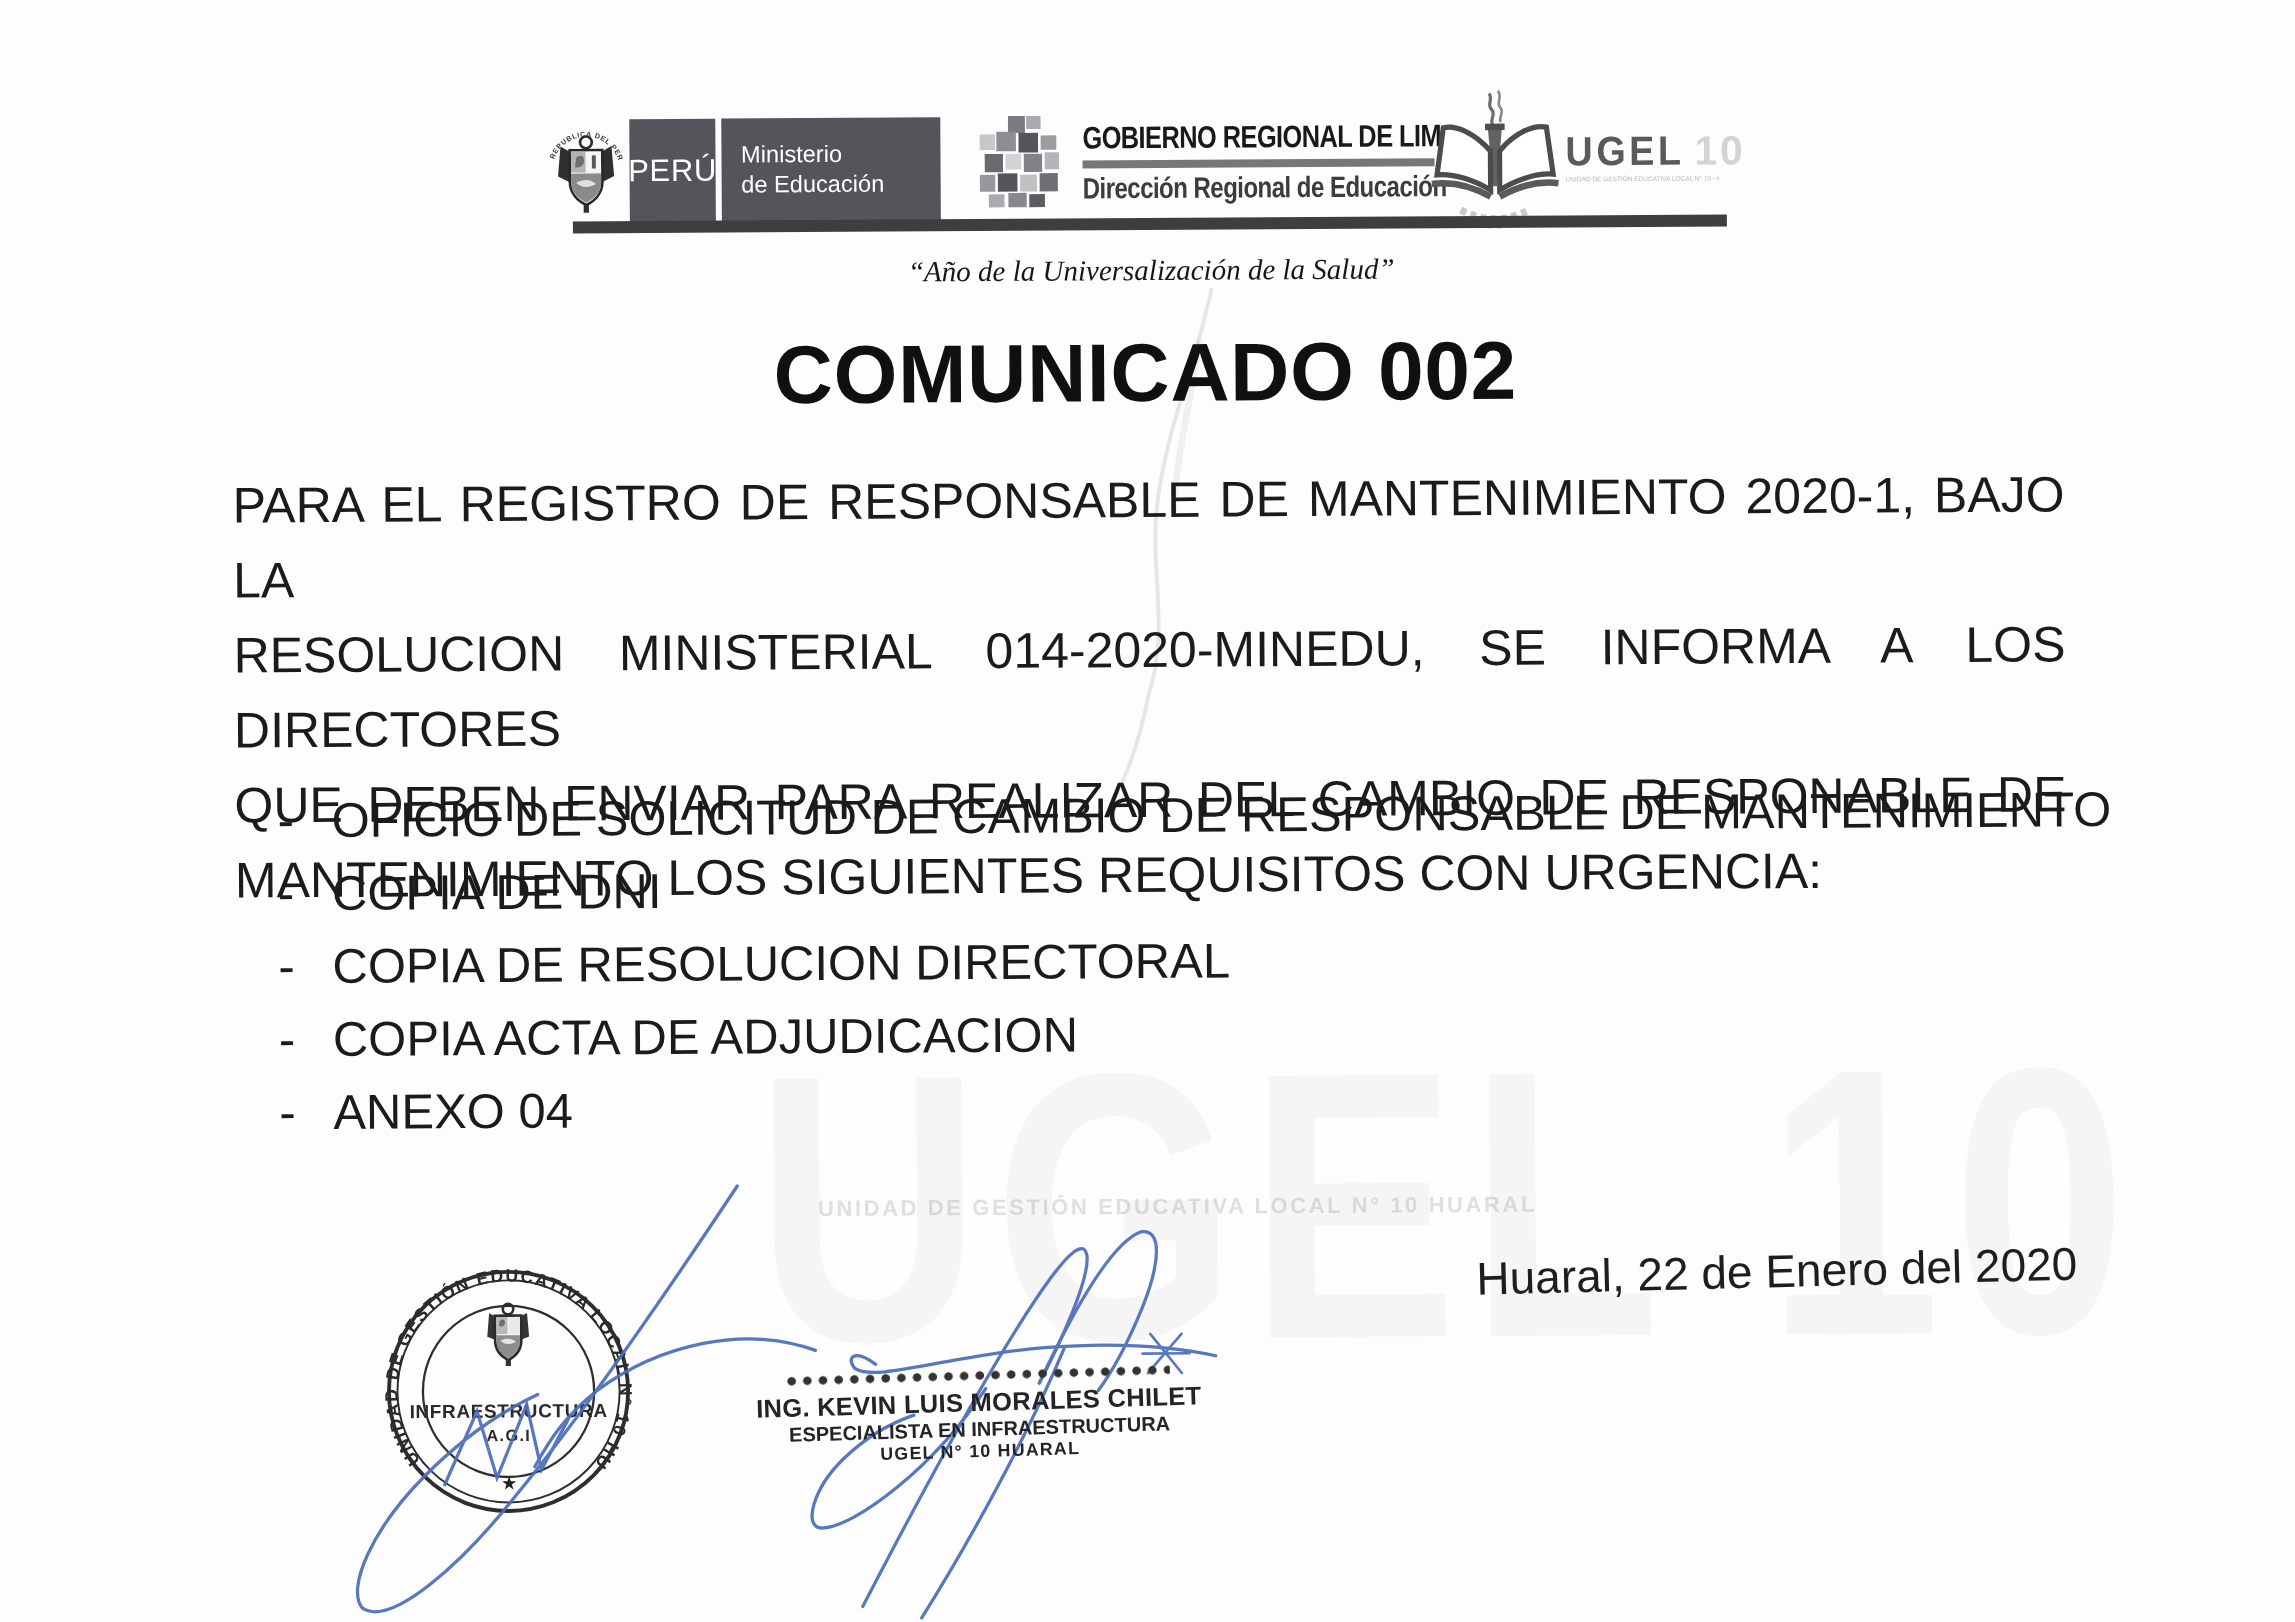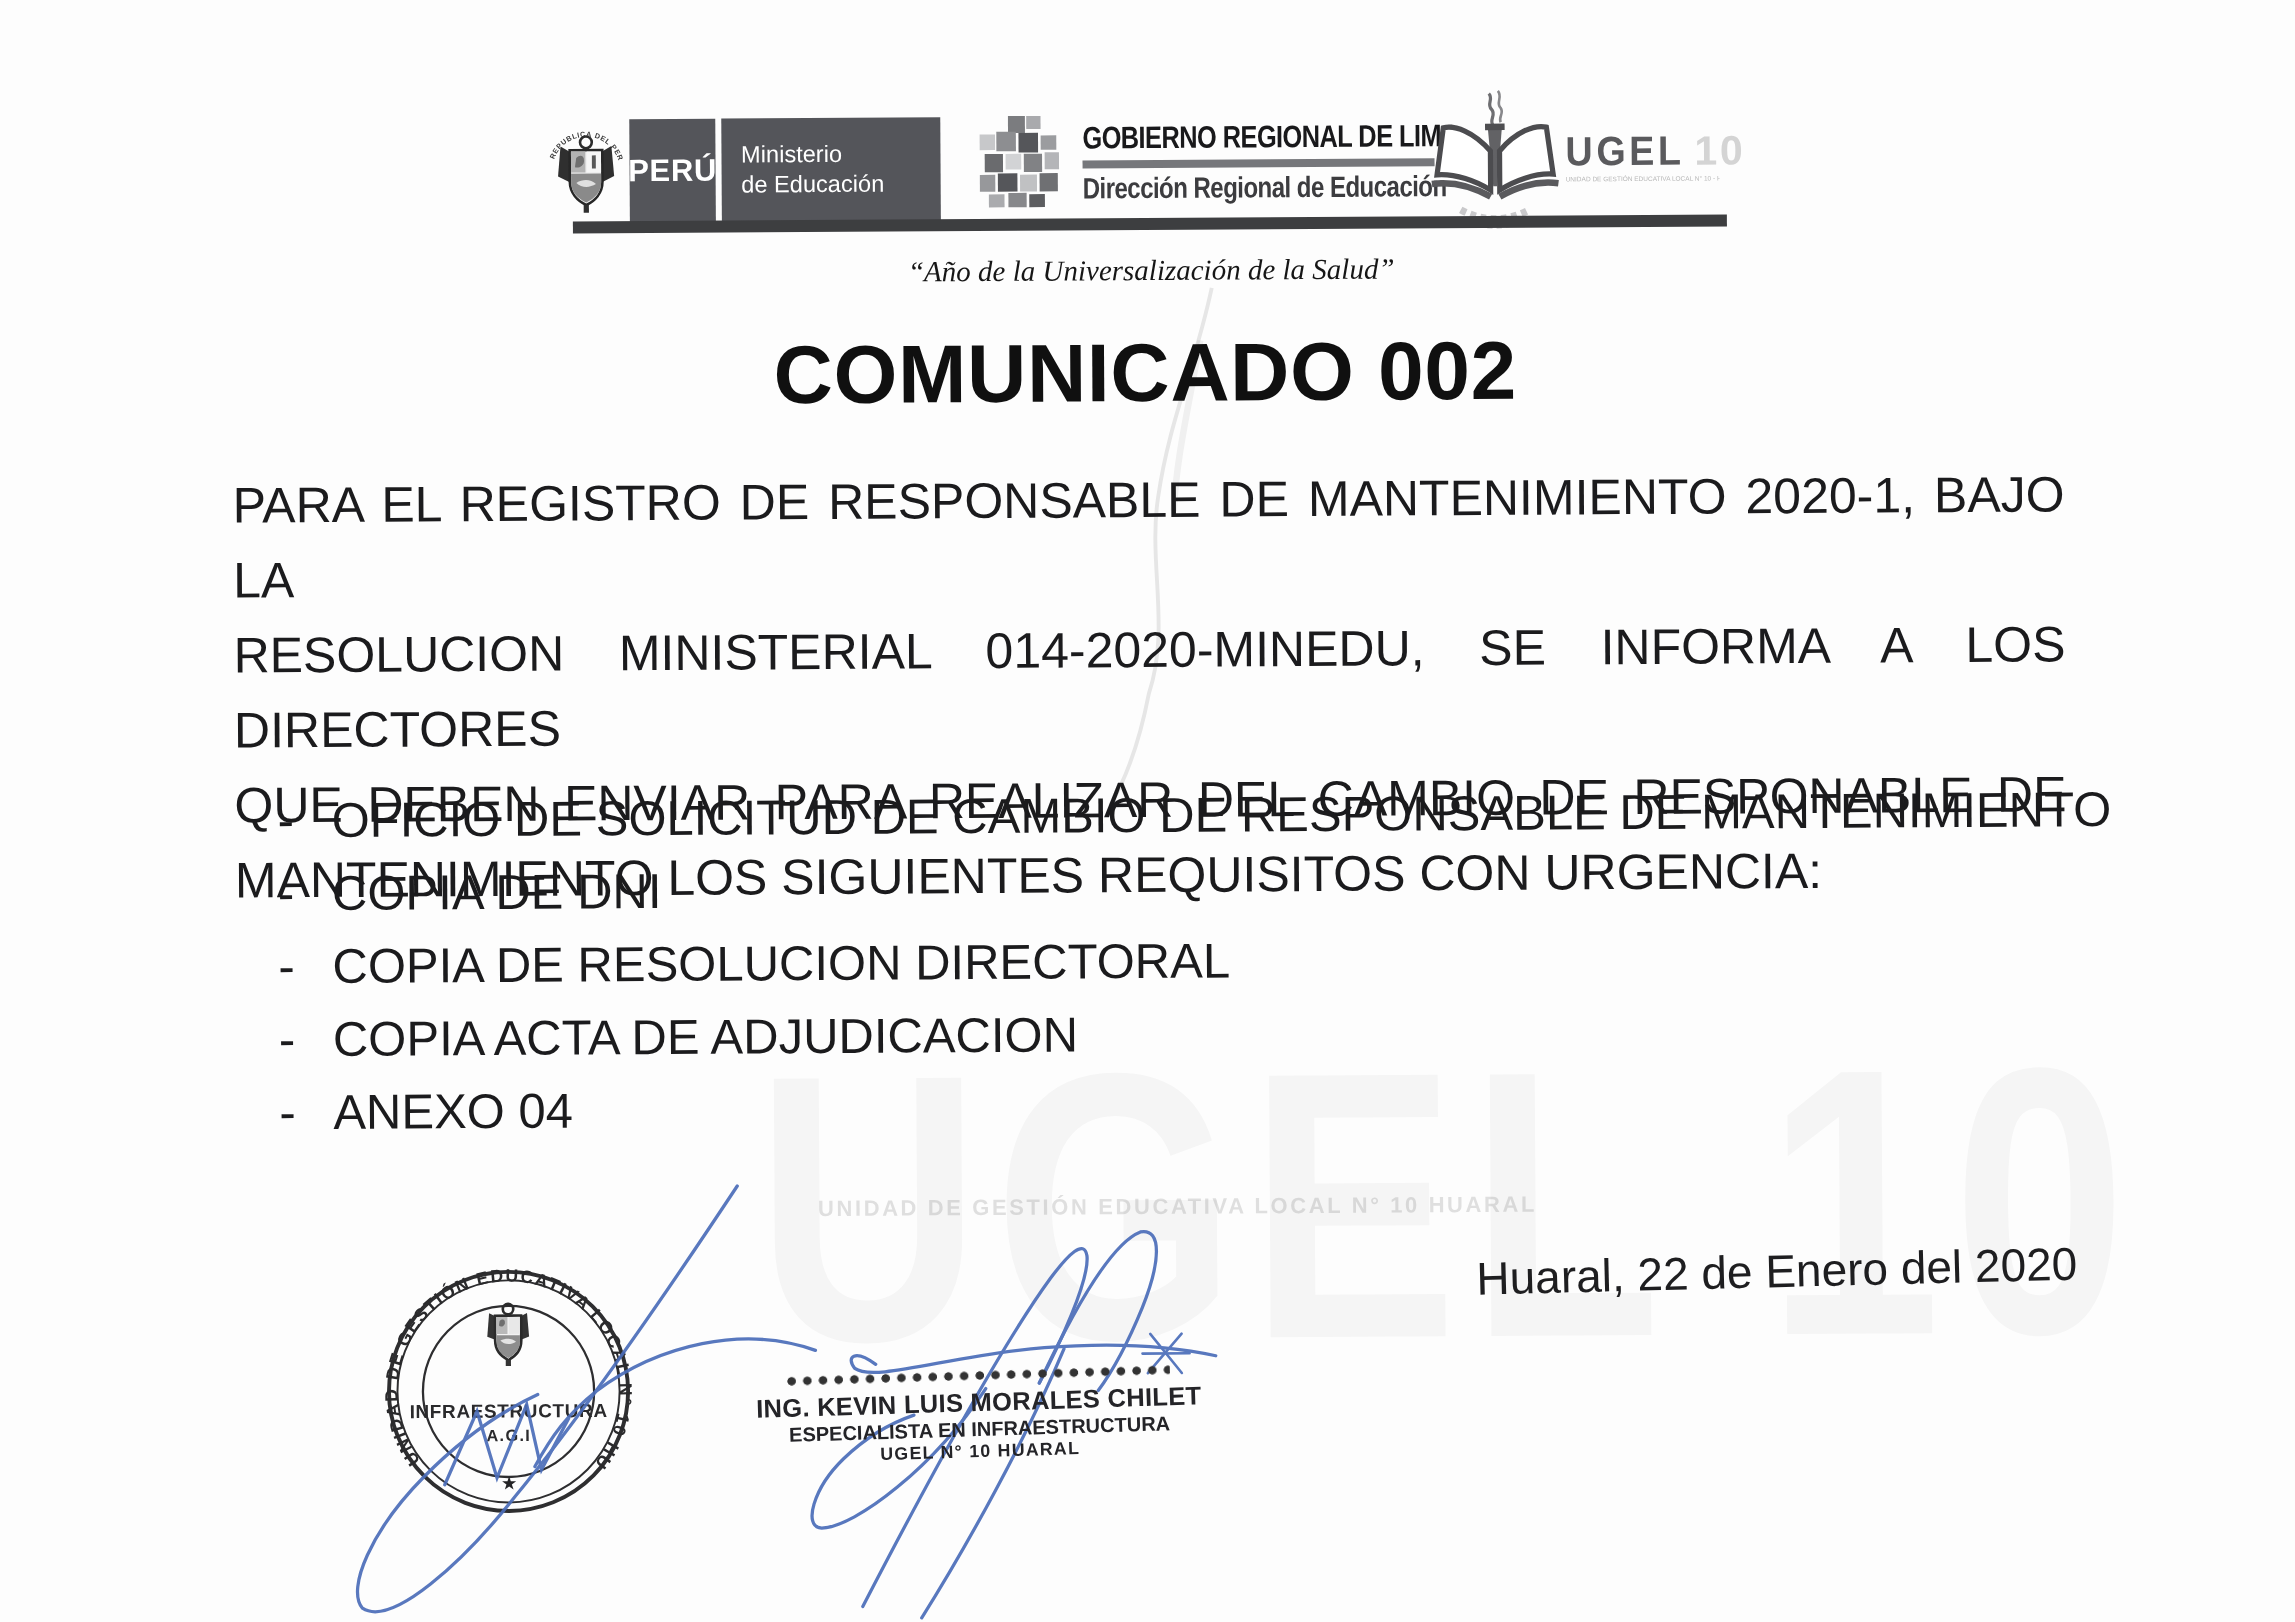--- a/index.html
+++ b/index.html
@@ -4,21 +4,21 @@
 <style>
   * { margin:0; padding:0; box-sizing:border-box; }
   html,body { background:#ffffff; }
   body { width:2295px; height:1623px; font-family:"Liberation Sans", sans-serif; color:#1c1c1e; }
   .page { position:relative; width:2295px; height:1623px; overflow:hidden; background:#fdfdfd; }
   .tilt { position:absolute; inset:0; transform:rotate(-0.35deg); transform-origin:50% 45%; }
 
   
   .hdr-box { position:absolute; background:#54555a; color:#fff; }
   .peru-box { left:633px; top:116px; width:86px; height:103px; display:flex; align-items:center; justify-content:center;
-              font-size:31px; font-weight:bold; letter-spacing:0.7px; }
+              font-size:31px; font-weight:normal; letter-spacing:0.7px; }
   .minedu-box { left:725px; top:116px; width:219px; height:103px; display:flex; flex-direction:column;
                 justify-content:center; padding-left:19.6px; font-size:23.6px; line-height:29.4px; }
   .emblem-svg { position:absolute; left:551px; top:118px; }
   .pixel-svg { position:absolute; left:983px; top:115px; }
   .grl { position:absolute; left:1086px; top:120px; width:366px; }
   .grl-title { font-size:31px; font-weight:bold; color:#19191b; letter-spacing:-0.7px;
                transform:scaleX(0.82); transform-origin:left; white-space:nowrap; }
   .grl-bar { width:352px; height:8.5px; background:#76777b; margin-top:3.9px; }
   .grl-sub { font-size:29.4px; font-weight:bold; color:#3c3c3f; letter-spacing:-0.7px; margin-top:2.6px;
              transform:scaleX(0.82); transform-origin:left; white-space:nowrap; }

